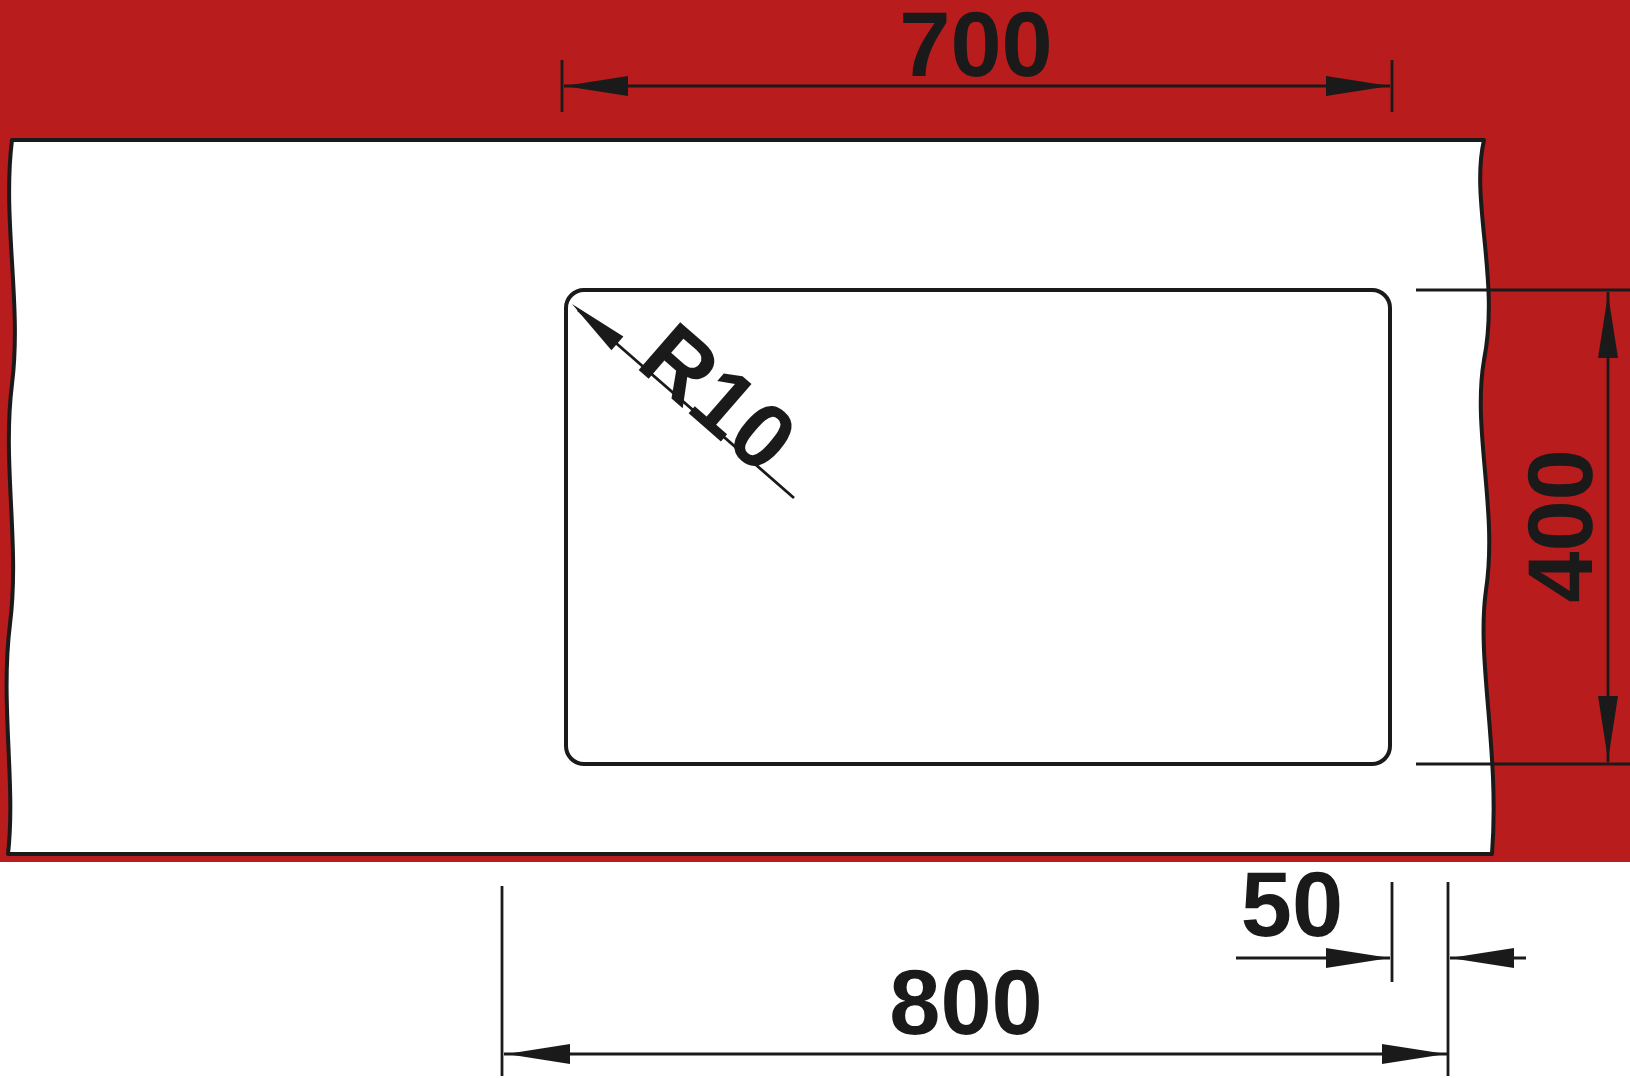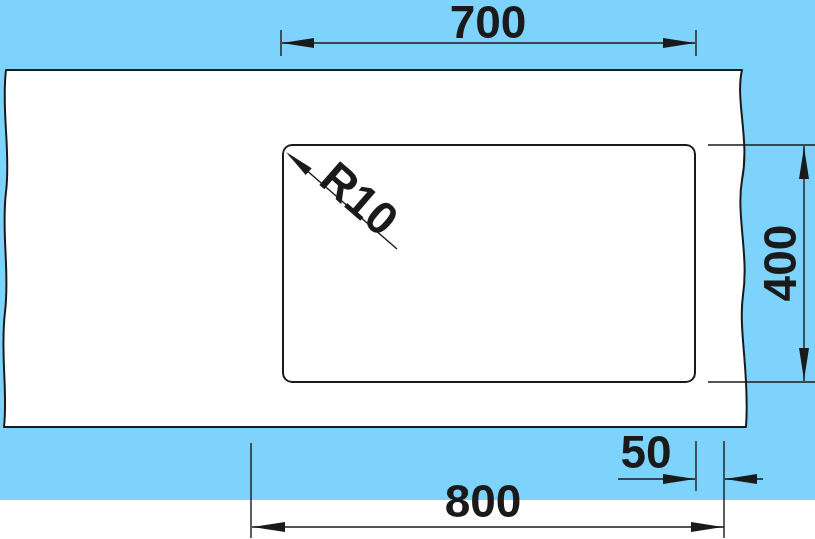--- a/index.html
+++ b/index.html
@@ -6,22 +6,22 @@
     margin: 0;
     padding: 0;
     background: #ffffff;
     width: 815px;
     height: 539px;
     overflow: hidden;
   }
   .stage {
     position: relative;
     width: 815px;
-    height: 500px;
-    background: #7dd3fc;
+    height: 431px;
+    background: #b91c1c;
   }
   svg { display: block; }
   .outline {
     fill: #ffffff;
     stroke: #1a1a1a;
     stroke-width: 2;
     stroke-linejoin: round;
   }
   .cutout {
     fill: #ffffff;

